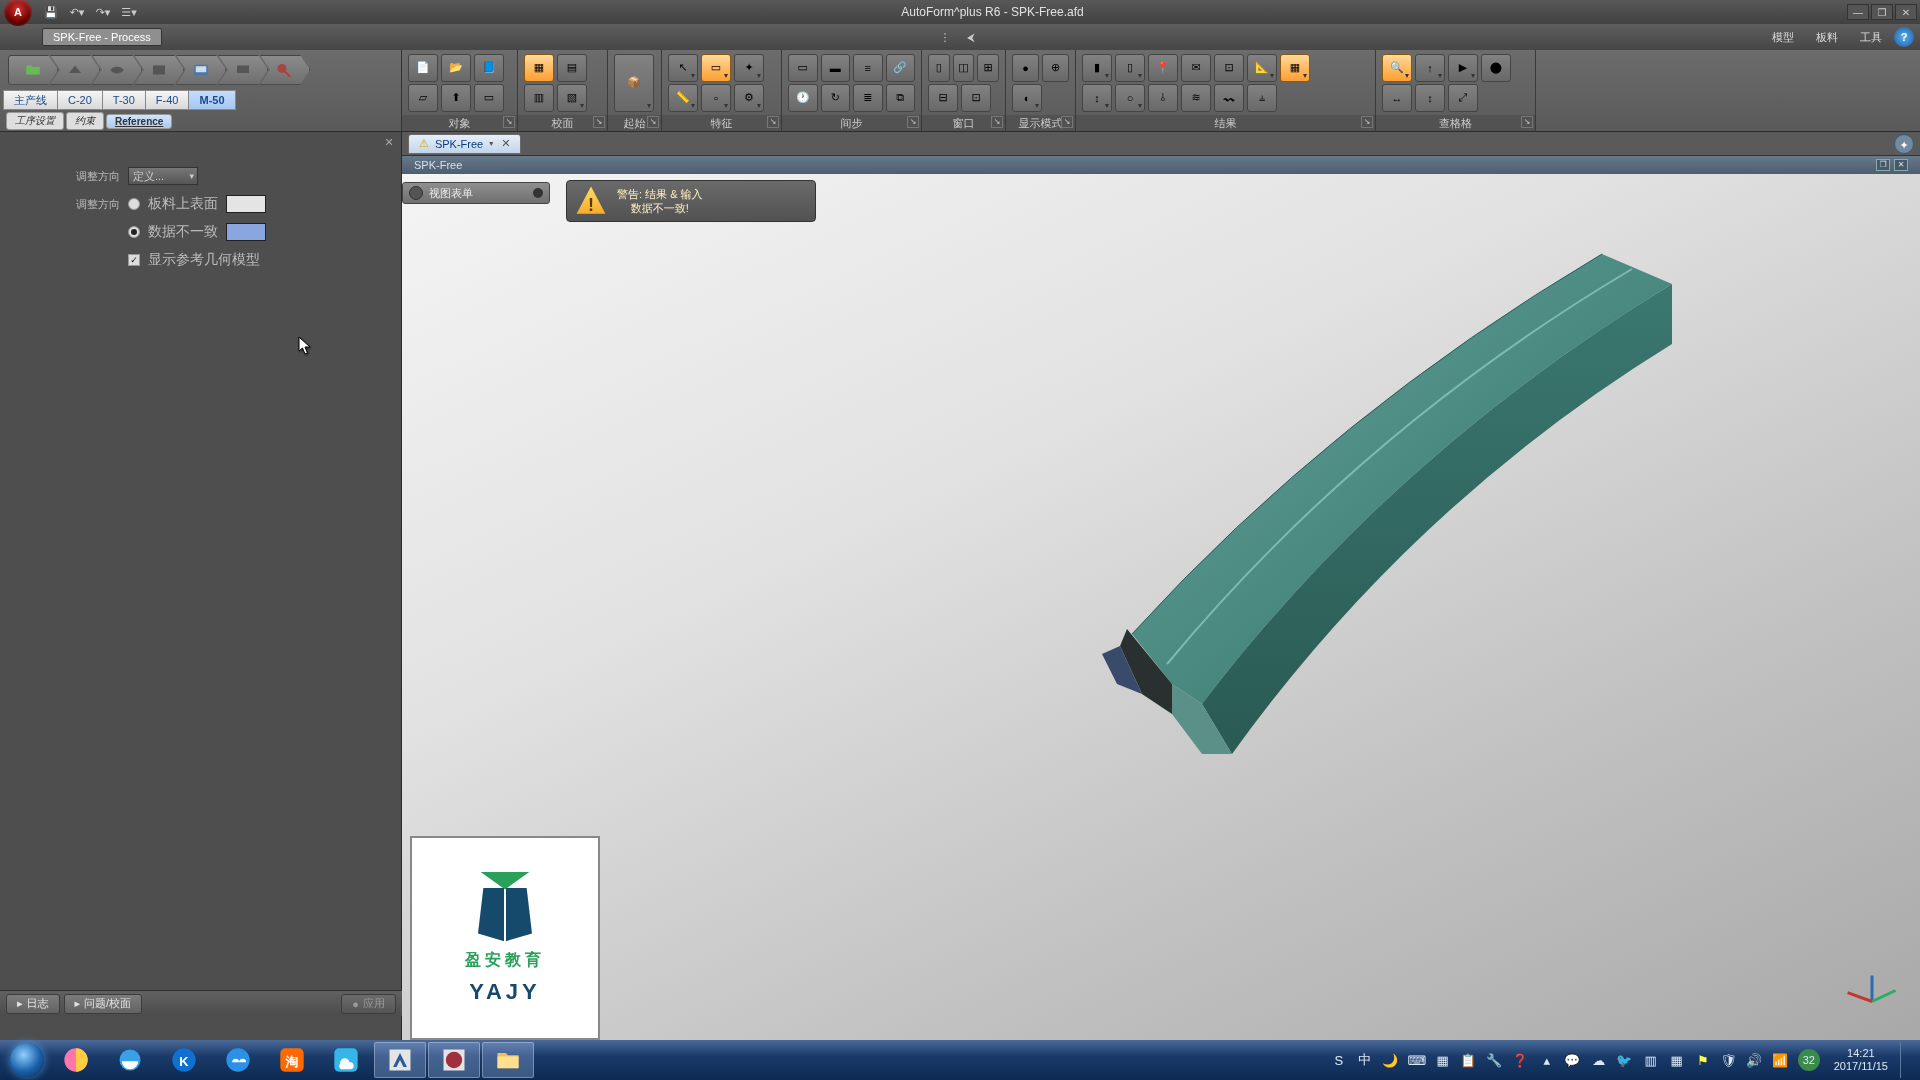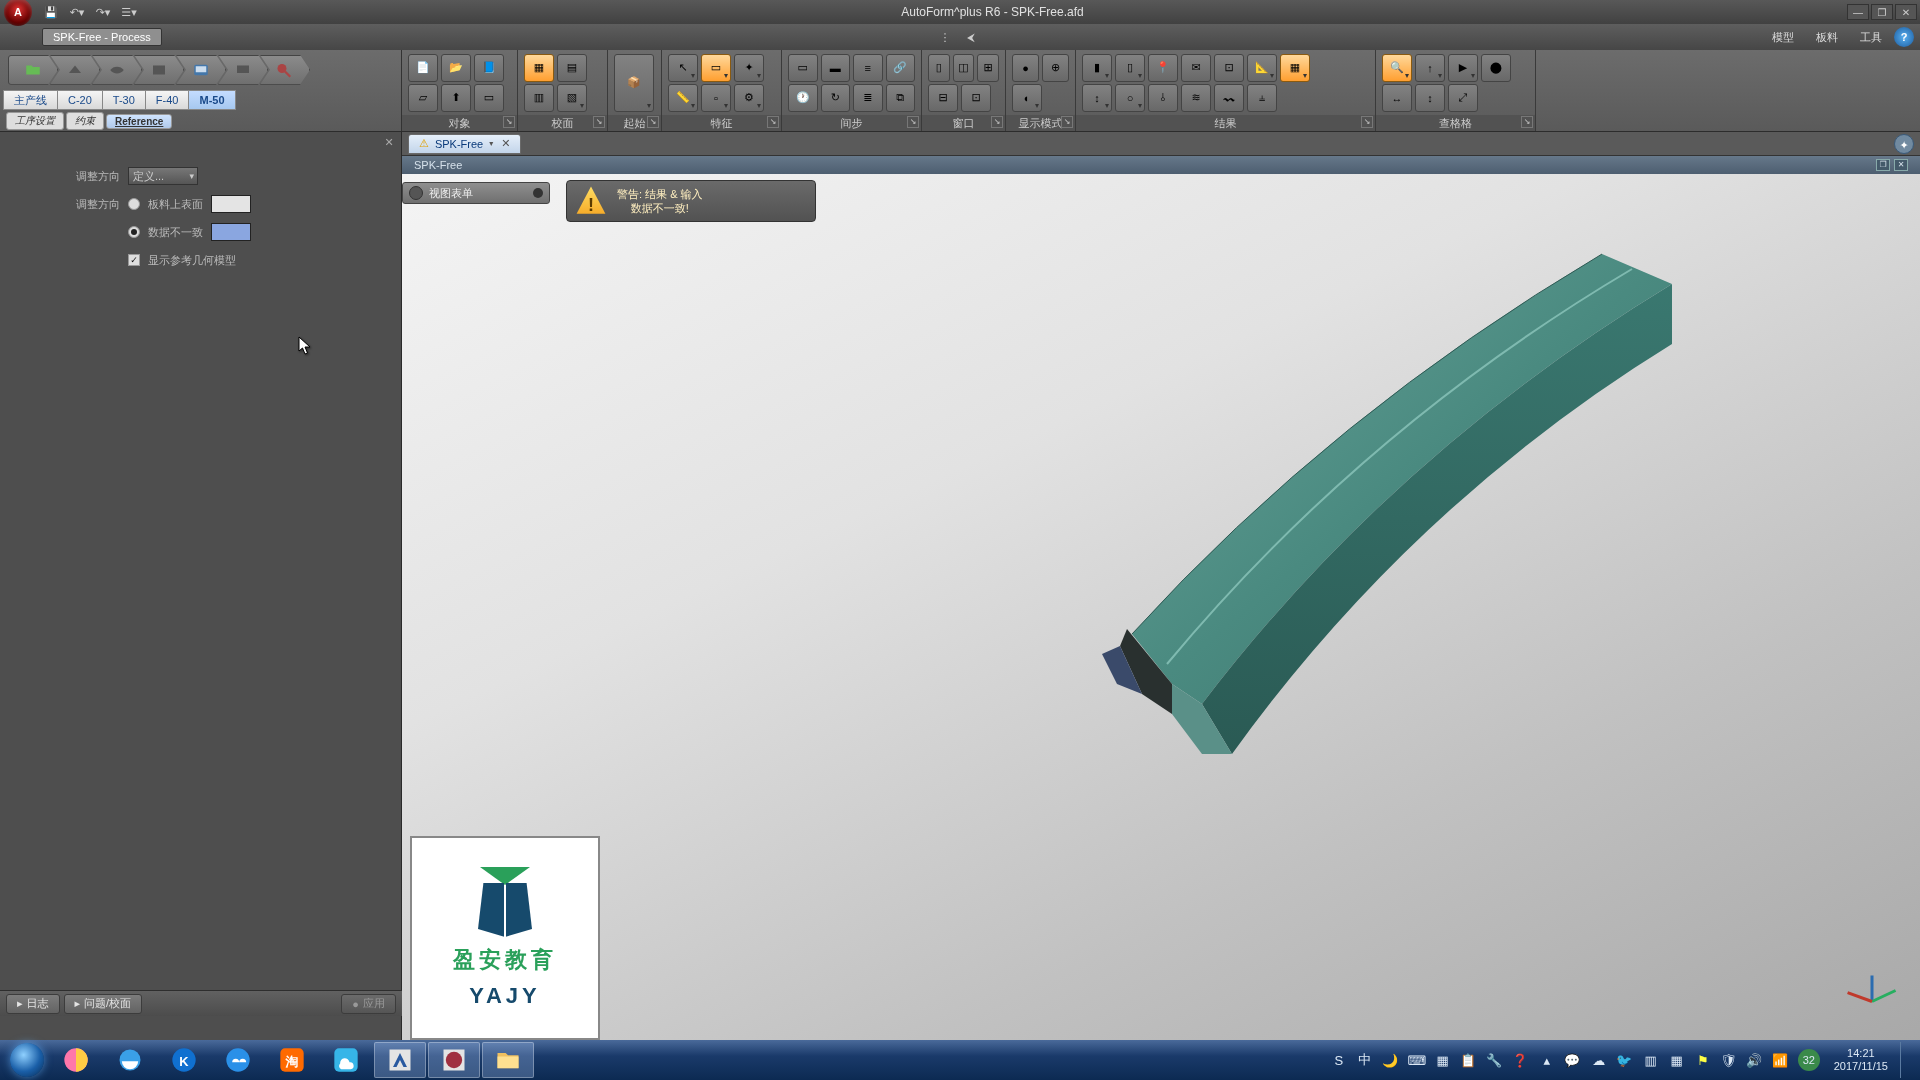--- a/index.html
+++ b/index.html
@@ -46,21 +46,21 @@
 
 .workarea{position:absolute;top:132px;left:0;right:0;bottom:32px;display:flex;}
 .leftpanel{width:402px;background:#4e4e4e;position:relative;border-right:1px solid #2a2a2a;}
 .closex{position:absolute;right:4px;top:4px;width:16px;height:16px;color:#aaa;text-align:center;cursor:pointer;}
 .form{padding:30px 20px;color:#bbb;}
 .formrow{display:flex;align-items:center;height:28px;gap:8px;}
 .formrow .lbl{width:100px;text-align:right;font-size:11px;}
 .formrow .radio{width:12px;height:12px;border-radius:50%;border:1px solid #999;background:#ddd;display:inline-flex;align-items:center;justify-content:center;}
 .formrow .radio.on::after{content:"";width:6px;height:6px;background:#222;border-radius:50%;}
 .formrow .cb{width:12px;height:12px;border:1px solid #999;background:#ddd;font-size:9px;text-align:center;line-height:10px;color:#111;}
-.formrow .txt{font-size:11px;}
+.formrow .txt{font-size:14px;}
 .swatch{width:40px;height:18px;border:1px solid #222;}
 .combo{width:70px;height:18px;background:linear-gradient(#777,#555);border:1px solid #333;display:flex;align-items:center;padding:0 4px;color:#ccc;font-size:10px;position:relative;}
 .combo::after{content:"▾";position:absolute;right:3px;font-size:9px;}
 
 .viewarea{flex:1;display:flex;flex-direction:column;background:#555;position:relative;}
 .doctab{height:24px;background:#5a5a5a;display:flex;align-items:center;padding:0 6px;border-bottom:1px solid #333;}
 .doctab .tab{background:linear-gradient(#e5effa,#c3d5ea);border:1px solid #6a6a6a;height:20px;padding:0 10px;display:flex;align-items:center;gap:6px;color:#0a3a7a;border-radius:3px 3px 0 0;}
 .doctab .tab .warn{color:#e0a000;}
 .doctab .tab .dd{font-size:8px;color:#555;}
 .doctab .tab .x{font-size:11px;color:#555;margin-left:2px;}
@@ -82,21 +82,21 @@
 .triad{position:absolute;right:18px;bottom:18px;width:60px;height:60px;}
 .triad .ax{position:absolute;left:30px;top:30px;width:26px;height:3px;transform-origin:left center;}
 .triad .x{background:#c0392b;transform:rotate(200deg);}
 .triad .y{background:#27ae60;transform:rotate(-25deg);}
 .triad .z{background:#2b6cb0;transform:rotate(-90deg);}
 
 .logo{position:absolute;left:8px;bottom:8px;width:190px;height:204px;background:#fff;border:2px solid #888;display:flex;flex-direction:column;align-items:center;justify-content:center;gap:8px;}
 .logo .mark{width:70px;height:70px;position:relative;}
 .logo .mark::before{content:"";position:absolute;top:0;left:10px;width:50px;height:18px;background:#2aa05a;clip-path:polygon(0 0,100% 0,50% 100%);}
 .logo .mark::after{content:"";position:absolute;top:16px;left:8px;width:54px;height:54px;background:linear-gradient(90deg,#164a6c 48%,transparent 48% 52%,#164a6c 52%);clip-path:polygon(10% 0,90% 0,100% 85%,50% 100%,0 85%);}
-.logo .cn{color:#2aa05a;font-size:22px;font-weight:bold;letter-spacing:4px;text-align:right;}
+.logo .cn{color:#2aa05a;font-size:16px;font-weight:bold;letter-spacing:4px;text-align:right;}
 .logo .en{color:#164a6c;font-size:22px;font-weight:bold;letter-spacing:4px;}
 
 .timebar{height:36px;background:#5a5a5a;border-top:1px solid #2a2a2a;display:flex;flex-direction:column;}
 .oplabel{height:14px;color:#eee;font-size:10px;padding-left:170px;}
 .tbrow{flex:1;display:flex;align-items:center;padding:0 8px;gap:8px;color:#222;}
 .tbrow .title{font-weight:bold;font-size:12px;color:#111;}
 .tbrow .tog{width:12px;height:12px;border:1px solid #777;background:#888;border-radius:2px;}
 .track{flex:1;height:6px;background:#bfbfbf;border:1px solid #888;border-radius:3px;position:relative;}
 .track .tick{position:absolute;top:-3px;width:1px;height:12px;background:#666;}
 .track .handle{position:absolute;right:-3px;top:-4px;width:10px;height:14px;background:#666;border:1px solid #333;border-radius:2px;}

